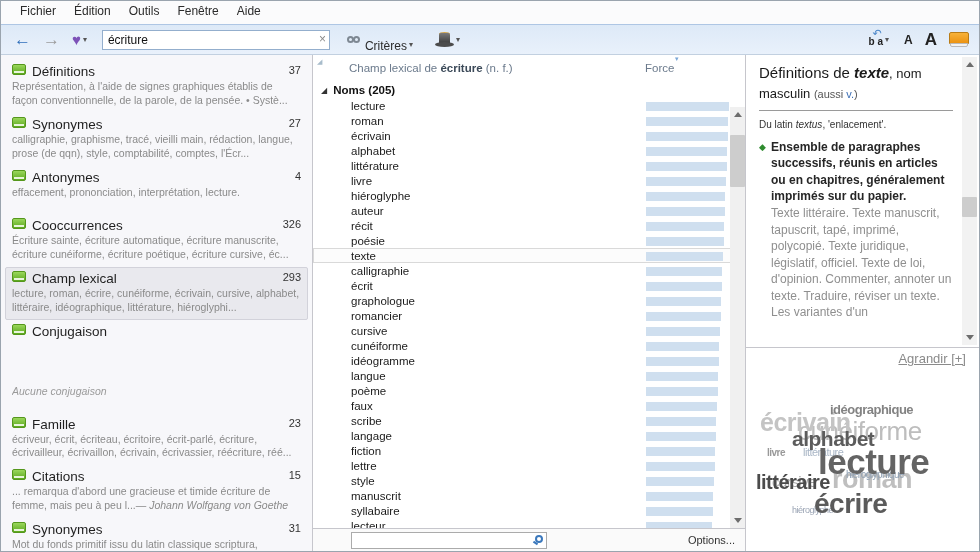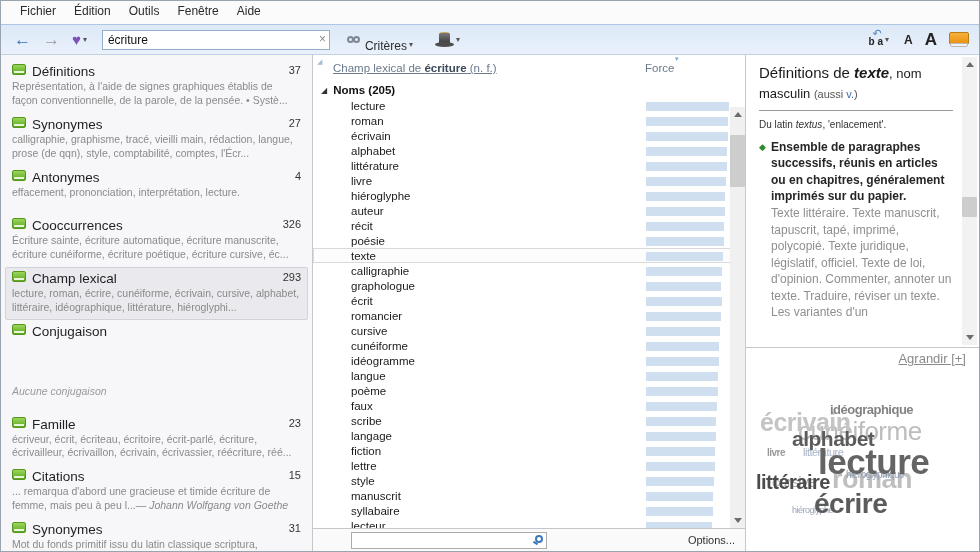--- a/index.html
+++ b/index.html
@@ -63,21 +63,21 @@
   .sb-count { margin-left:auto; font-size:11px; color:#333; }
   .sb-desc { font-size:10.5px; color:#8a8a8a; line-height:1.33; margin-top:1px;
              display:-webkit-box; -webkit-line-clamp:2; -webkit-box-orient:vertical; overflow:hidden; }
   .sb-desc.italic { font-style:italic; color:#9a9a9a;margin-top:46px; }
   .sb-desc em { font-style:italic; }
 
   
   .middle { flex:1; min-width:0; background:#fff; border-right:1px solid #c6c6cc; display:flex; flex-direction:column; position:relative; }
   .mid-header { height:26px; flex:none; position:relative; font-size:11.5px; color:#6b7a8c; }
   .mid-header .hdr-tri { position:absolute; left:4px; top:3px; font-size:7px; color:#a8bccb; }
-  .mid-header .hdr-text { position:absolute; left:20px; top:7px;text-decoration:underline; }
+  .mid-header .hdr-text { position:absolute; left:36px; top:7px; }
   .mid-header .hdr-text b { color:#3c4a59; font-weight:bold; }
   .mid-header .force-lbl { position:absolute; left:332px; top:7px; }
   .mid-header .sort-tri { position:absolute; left:362px; top:0px; font-size:7px; color:#7ba7d7; }
   .mid-list { flex:1; position:relative; overflow:hidden; padding-top:1px; }
   .group-row { height:16px; display:flex; align-items:center; padding-left:8px; font-size:11.5px; font-weight:bold; color:#111; }
   .group-row .tri { font-size:8px; color:#333; margin-right:6px; }
   .lex-row { height:15px; position:relative; font-size:11.5px; color:#1a1a1a; border:1px solid transparent; }
   .lex-row .word { position:absolute; left:37px; top:0.5px; }
   .lex-row .bar { position:absolute; left:332px; top:2.5px; height:9px; background:#cfdfef; }
   .lex-row.sel { border-color:#d9d9d9; background:#fcfcfc; }
@@ -313,26 +313,26 @@
             </div>
             <div class="lex-row sel">
               <span class="word">texte</span>
               <div class="bar" style="width: 77px;"></div>
             </div>
             <div class="lex-row">
               <span class="word">calligraphie</span>
               <div class="bar" style="width: 76.4px;"></div>
             </div>
             <div class="lex-row">
+              <span class="word">écrit</span>
+              <div class="bar" style="width: 75.8px;"></div>
+            </div>
+            <div class="lex-row">
               <span class="word">graphologue</span>
               <div class="bar" style="width: 75.2px;"></div>
-            </div>
-            <div class="lex-row">
-              <span class="word">écrit</span>
-              <div class="bar" style="width: 75.8px;"></div>
             </div>
             <div class="lex-row">
               <span class="word">romancier</span>
               <div class="bar" style="width: 74.6px;"></div>
             </div>
             <div class="lex-row">
               <span class="word">cursive</span>
               <div class="bar" style="width: 74px;"></div>
             </div>
             <div class="lex-row">

